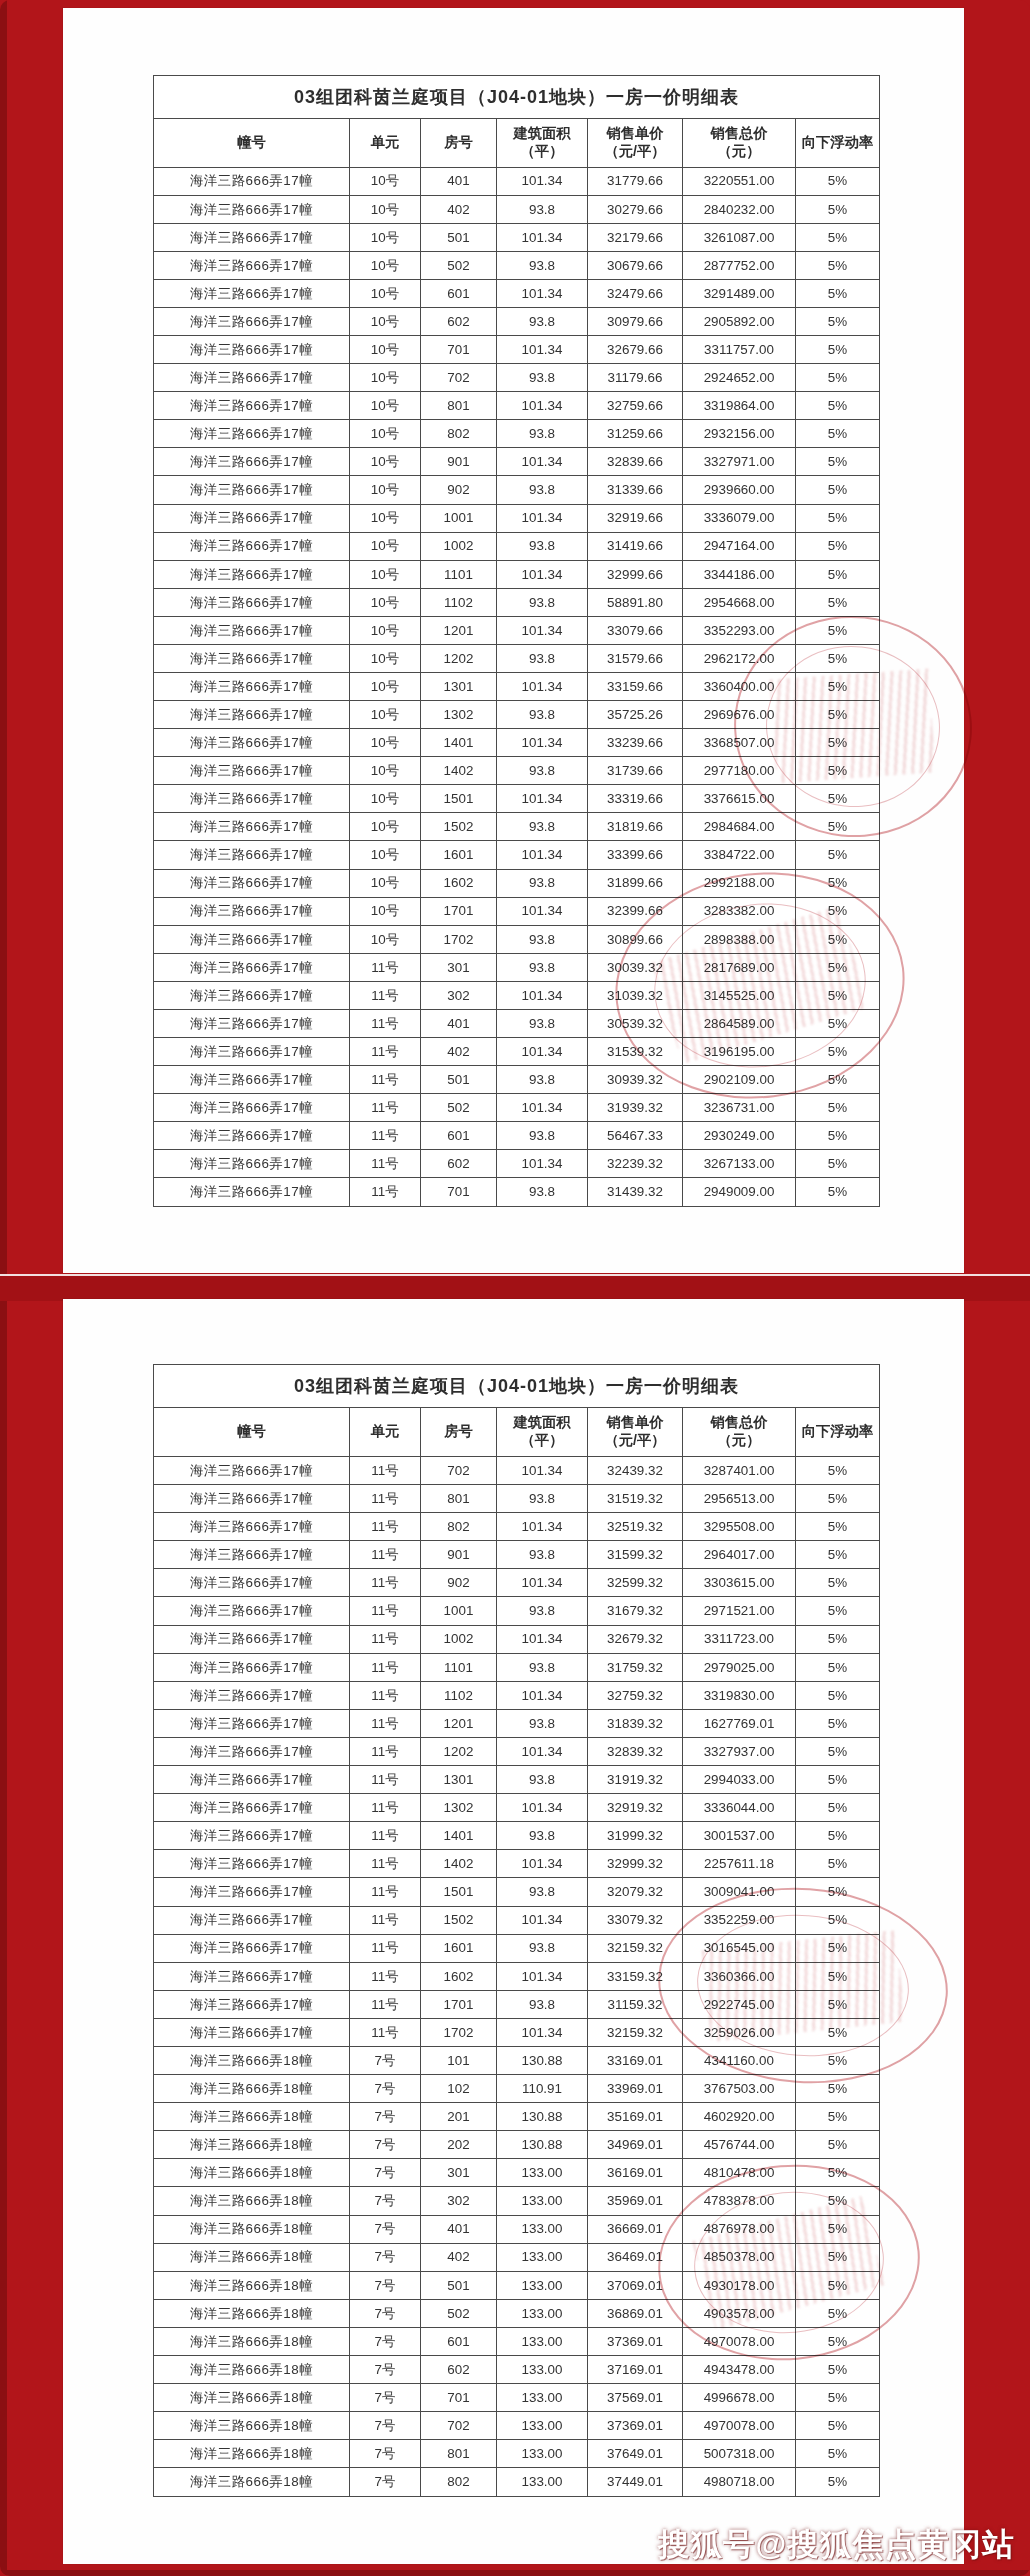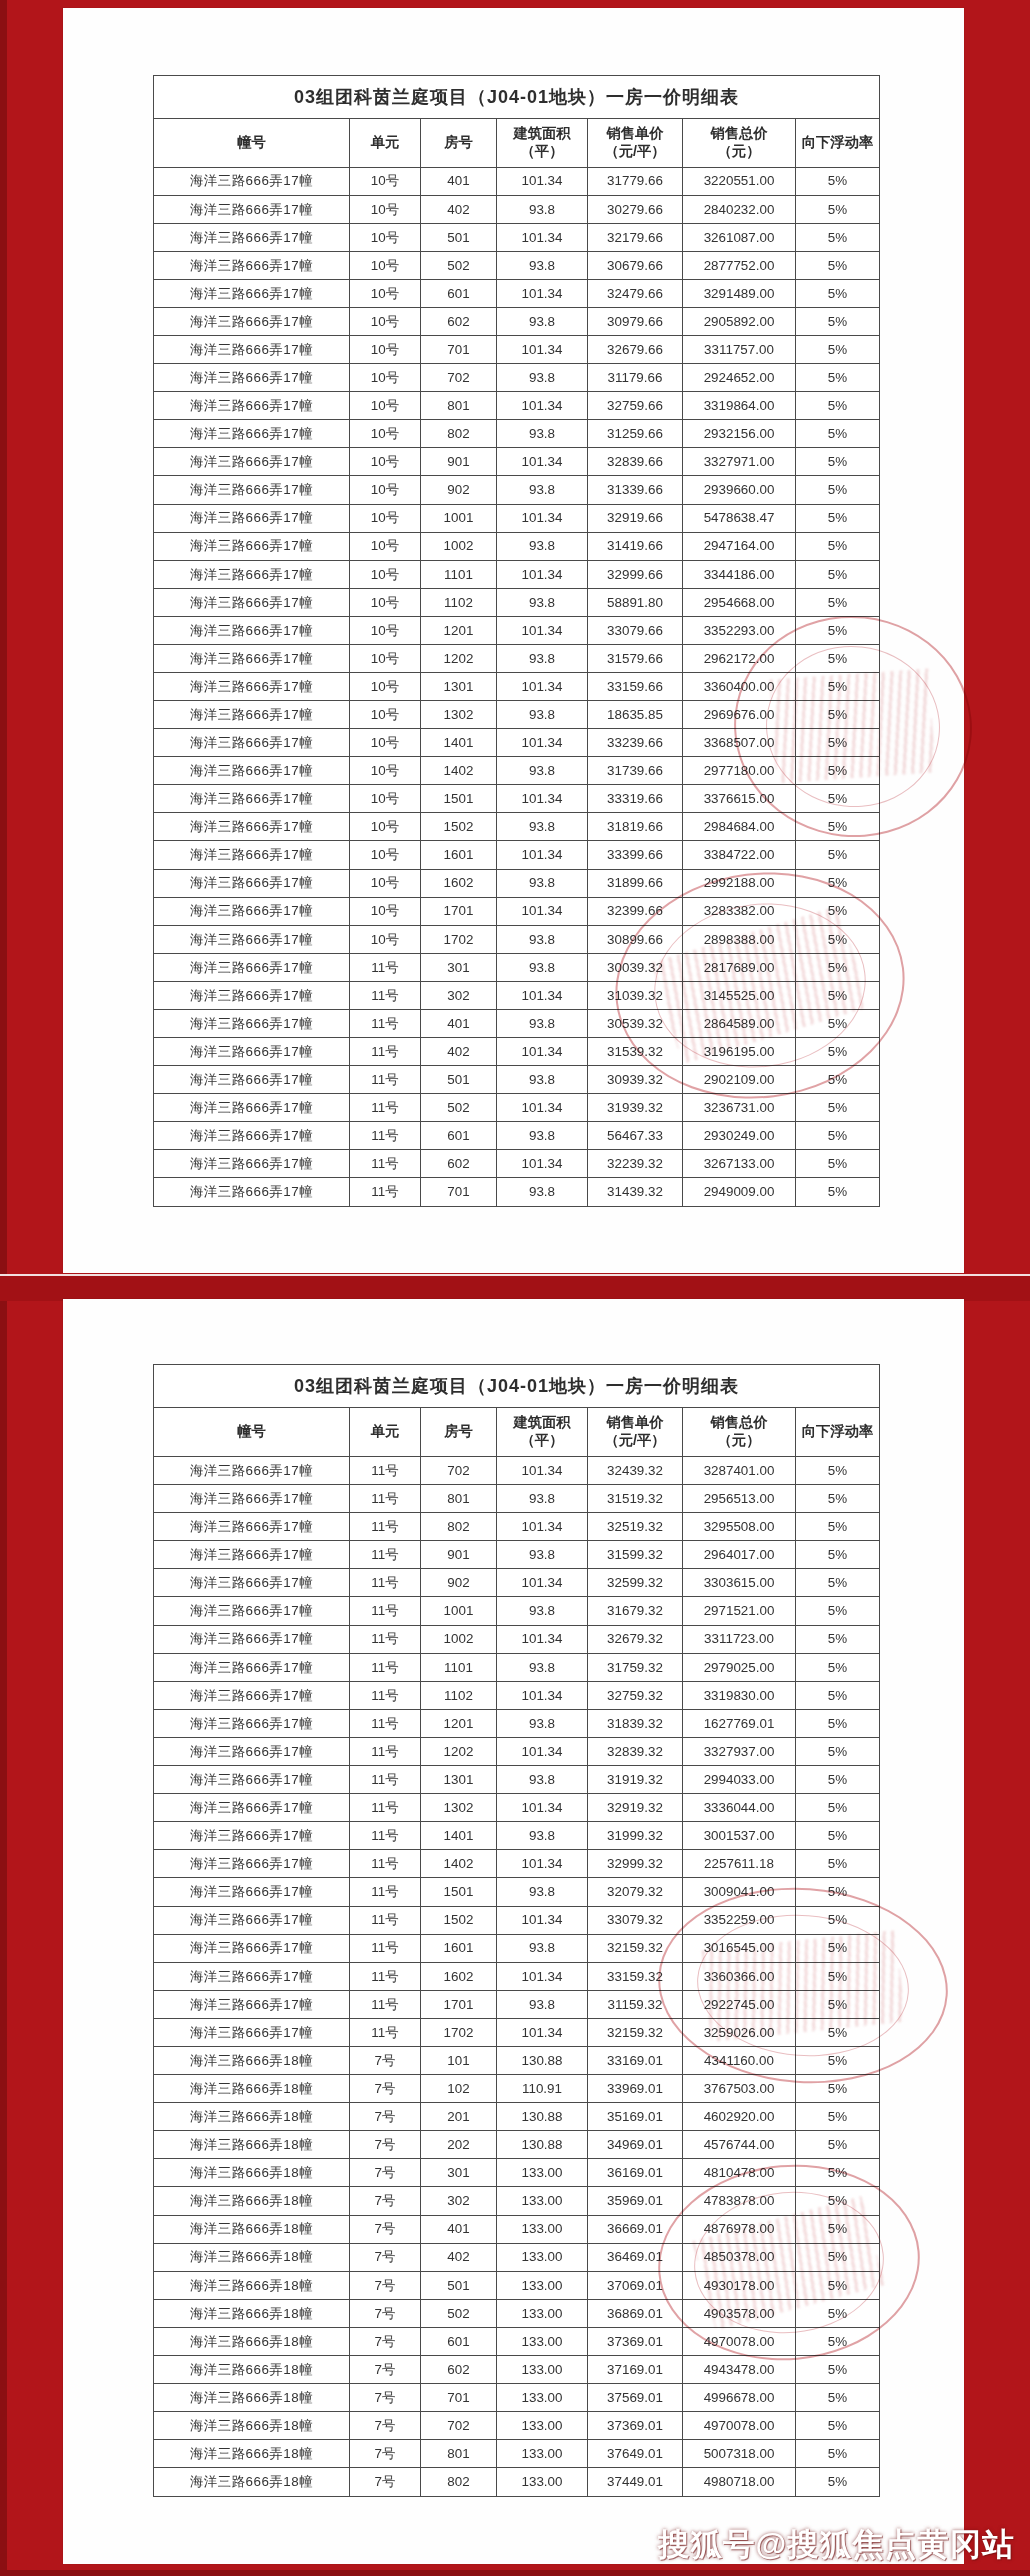--- a/index.html
+++ b/index.html
@@ -2,20 +2,21 @@
 <html><head>
 <meta charset="utf-8">
 <style>
   html,body{margin:0;padding:0;background:#b2151a;}
   .canvas{
     position:relative;
     width:1030px;height:2576px;
     background:#b2151a;
     overflow:hidden;
     font-family:"Liberation Sans","DejaVu Sans",sans-serif;
+    border-radius:10px;
   }
   .edge-strip-left{
     position:absolute;left:0;top:0;width:6.7px;height:100%;
     background:#8b0f12;
   }
   .edge-strip-bottom{
     position:absolute;left:0;bottom:0;width:100%;height:5.7px;
     background:#8b0f12;
   }
   .page{
@@ -231,21 +232,21 @@
             <td>31339.66</td>
             <td>2939660.00</td>
             <td>5%</td>
           </tr>
           <tr>
             <td class="cell-building">海洋三路666弄17幢</td>
             <td>10号</td>
             <td>1001</td>
             <td>101.34</td>
             <td>32919.66</td>
-            <td>5478638.47</td>
+            <td>3336079.00</td>
             <td>5%</td>
           </tr>
           <tr>
             <td class="cell-building">海洋三路666弄17幢</td>
             <td>10号</td>
             <td>1002</td>
             <td>93.8</td>
             <td>31419.66</td>
             <td>2947164.00</td>
             <td>5%</td>
@@ -293,21 +294,21 @@
             <td>101.34</td>
             <td>33159.66</td>
             <td>3360400.00</td>
             <td>5%</td>
           </tr>
           <tr>
             <td class="cell-building">海洋三路666弄17幢</td>
             <td>10号</td>
             <td>1302</td>
             <td>93.8</td>
-            <td>18635.85</td>
+            <td>35725.26</td>
             <td>2969676.00</td>
             <td>5%</td>
           </tr>
           <tr>
             <td class="cell-building">海洋三路666弄17幢</td>
             <td>10号</td>
             <td>1401</td>
             <td>101.34</td>
             <td>33239.66</td>
             <td>3368507.00</td>

